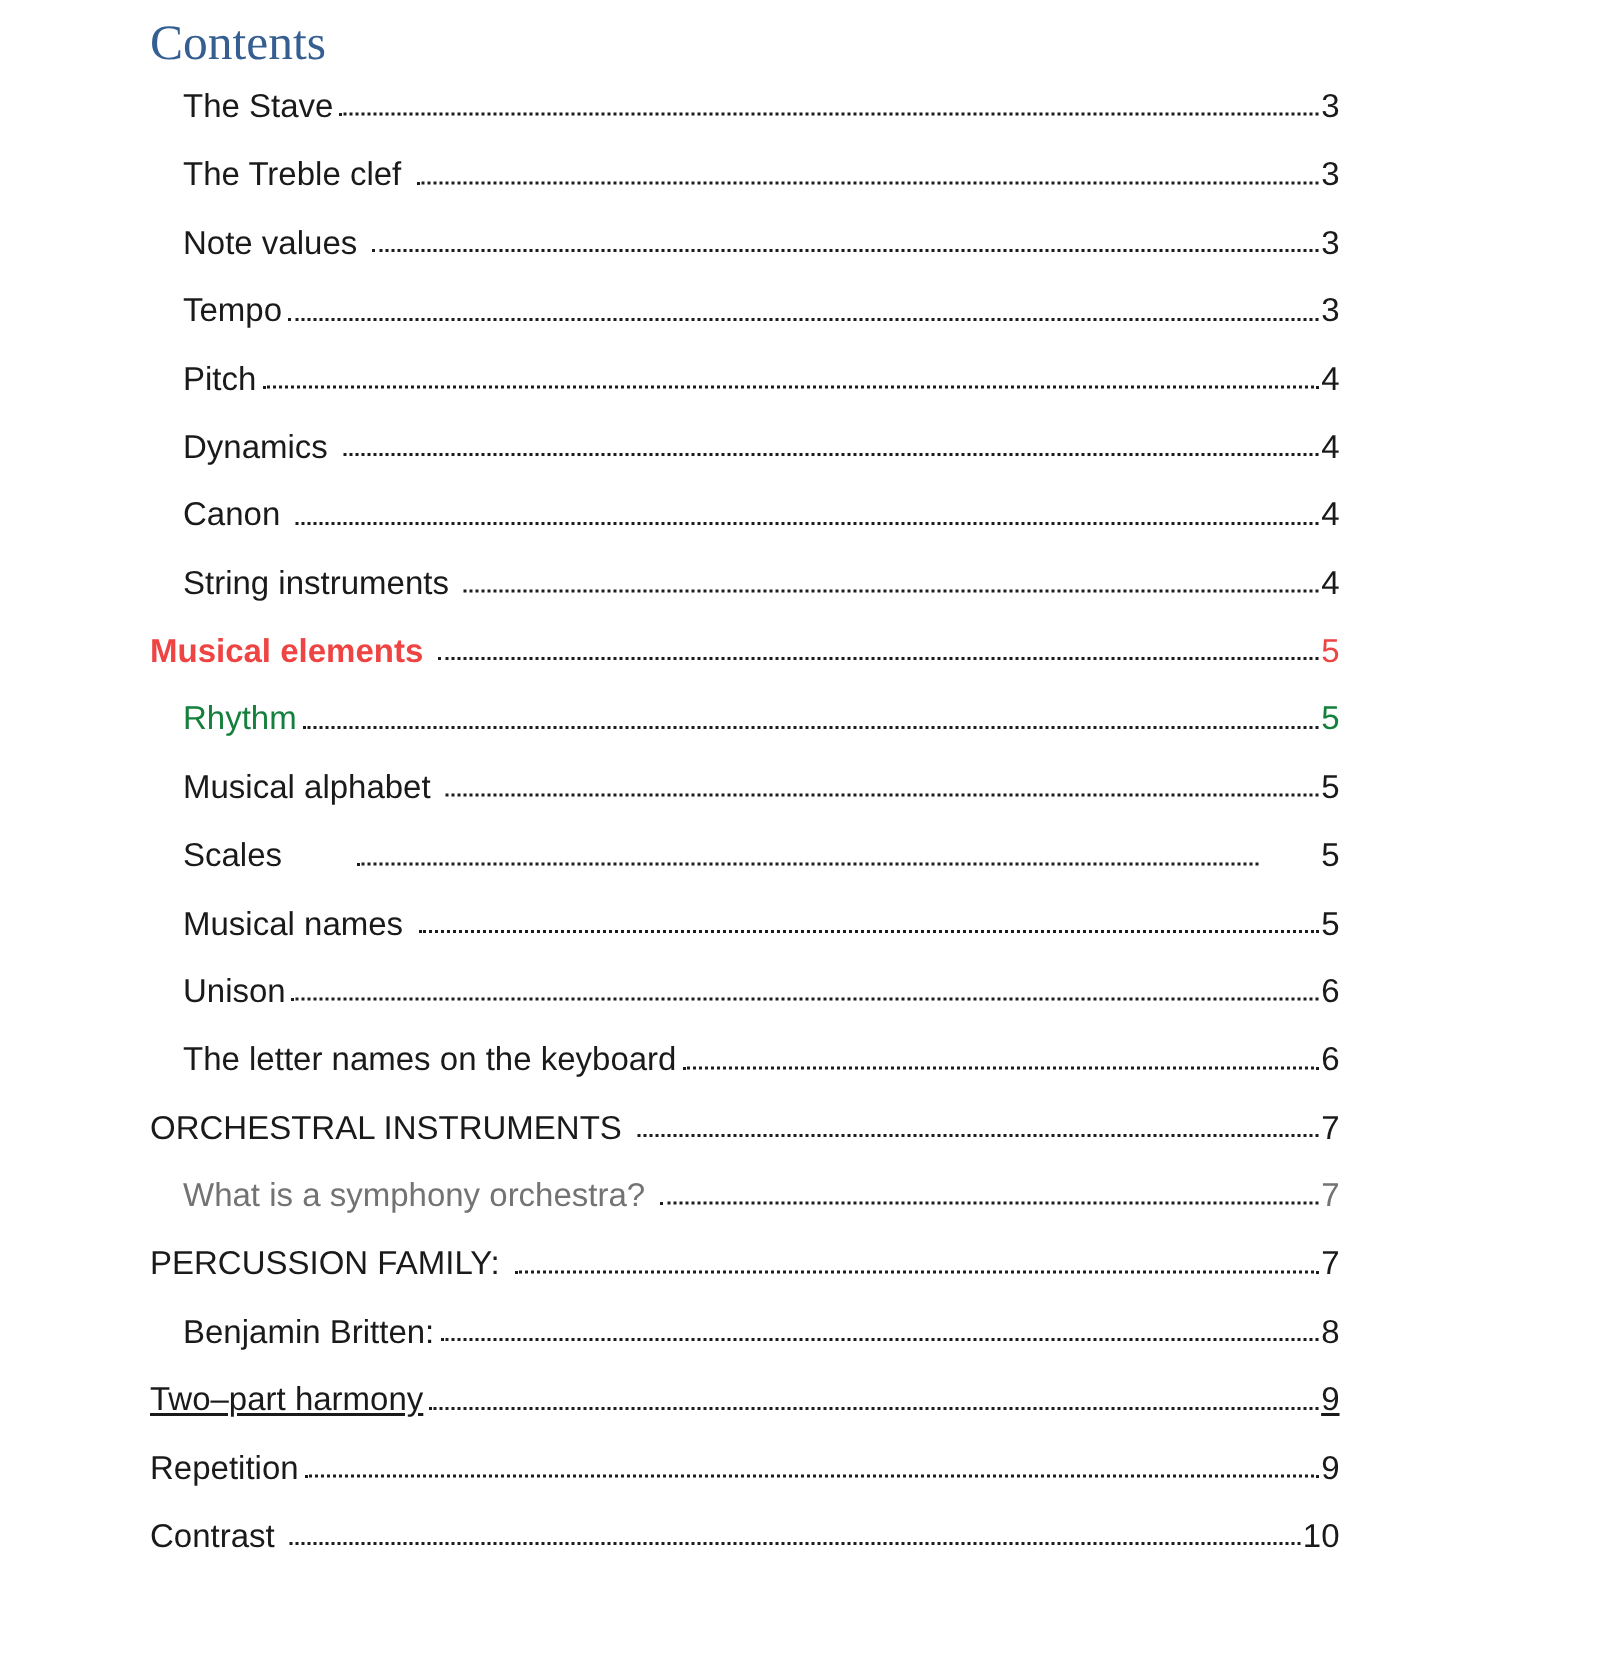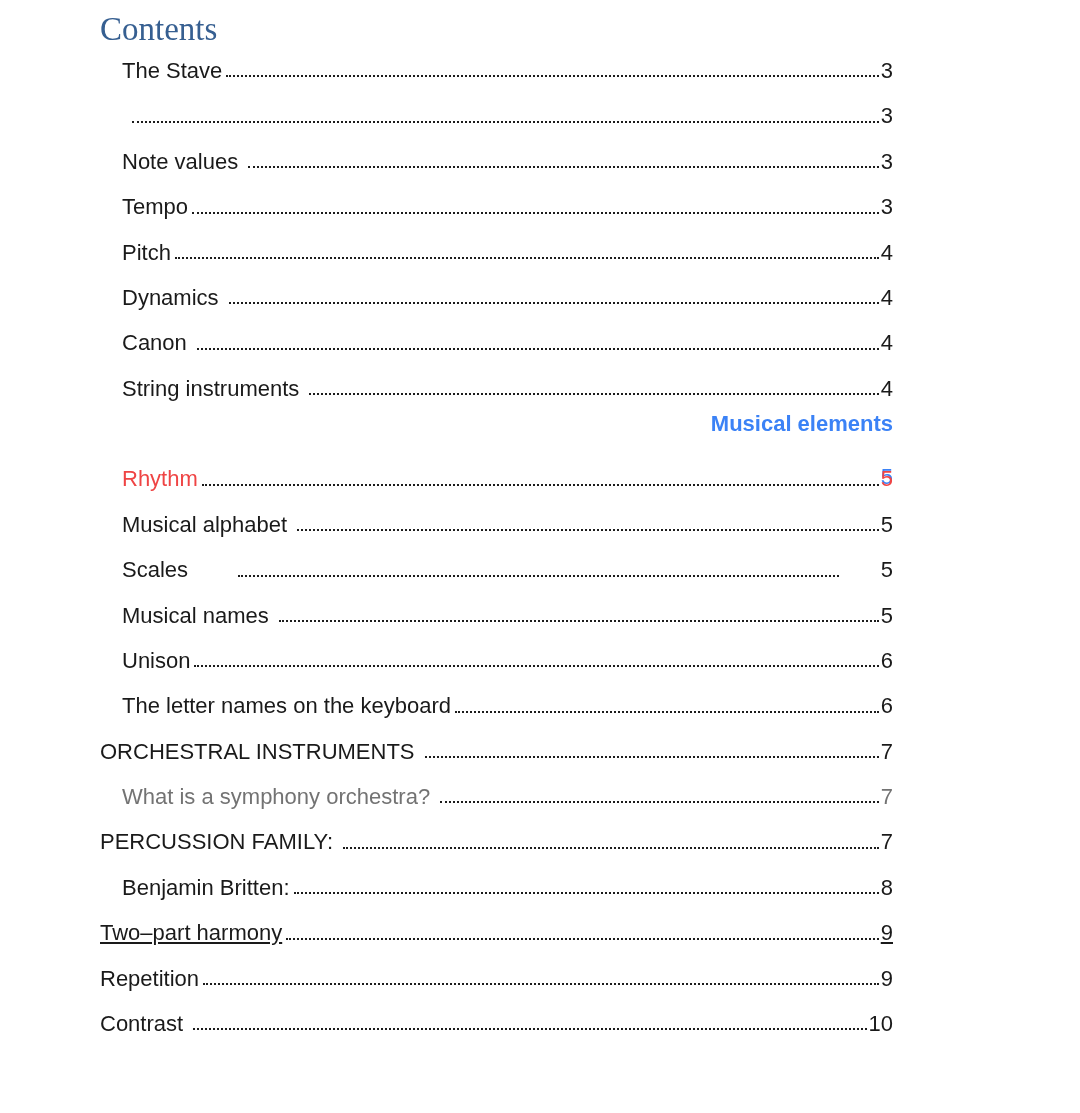--- a/index.html
+++ b/index.html
@@ -54,20 +54,21 @@
 <div class="page">
   <h1 class="contents-heading" style="color: rgb(54, 95, 145);">Contents</h1>
   <nav class="toc">
   <div class="toc-row lvl2" style="color: rgb(26, 26, 26);">
     <span class="toc-label">The Stave</span>
     <span class="toc-leader"></span>
     <span class="toc-page">3</span>
   </div>
 
   <div class="toc-row lvl2 sp" style="color: rgb(26, 26, 26);">
+    <span class="toc-label">The Treble clef</span>
     <span class="toc-leader"></span>
     <span class="toc-page">3</span>
   </div>
 
   <div class="toc-row lvl2 sp" style="color: rgb(26, 26, 26);">
     <span class="toc-label">Note values</span>
     <span class="toc-leader"></span>
     <span class="toc-page">3</span>
   </div>
 
@@ -94,27 +95,27 @@
     <span class="toc-leader"></span>
     <span class="toc-page">4</span>
   </div>
 
   <div class="toc-row lvl2 sp" style="color: rgb(26, 26, 26); justify-content: space-between;">
     <span class="toc-label">String instruments</span>
     <span class="toc-leader"></span>
     <span class="toc-page">4</span>
   </div>
 
-  <div class="toc-row lvl1 bold sp" style="color: #3b82f6; flex-direction: column;">
+  <div class="toc-row lvl1 bold sp" style="color: #ef4444;">
     <span class="toc-label">Musical elements</span>
     <span class="toc-leader"></span>
     <span class="toc-page">5</span>
   </div>
 
-  <div class="toc-row lvl2" style="color: #ef4444;">
+  <div class="toc-row lvl2" style="color: #15803d;">
     <span class="toc-label">Rhythm</span>
     <span class="toc-leader"></span>
     <span class="toc-page">5</span>
   </div>
 
   <div class="toc-row lvl2 sp" style="color: rgb(26, 26, 26);">
     <span class="toc-label">Musical alphabet</span>
     <span class="toc-leader"></span>
     <span class="toc-page">5</span>
   </div>

